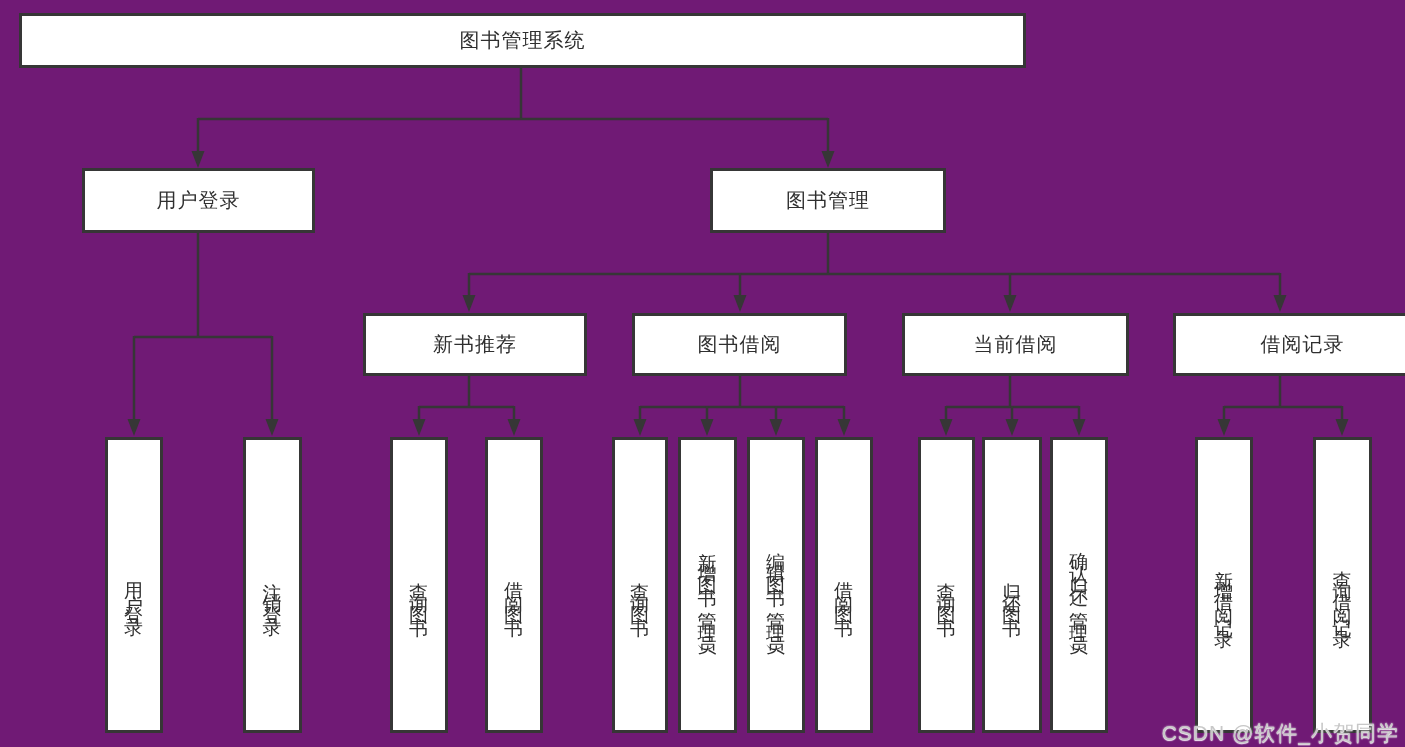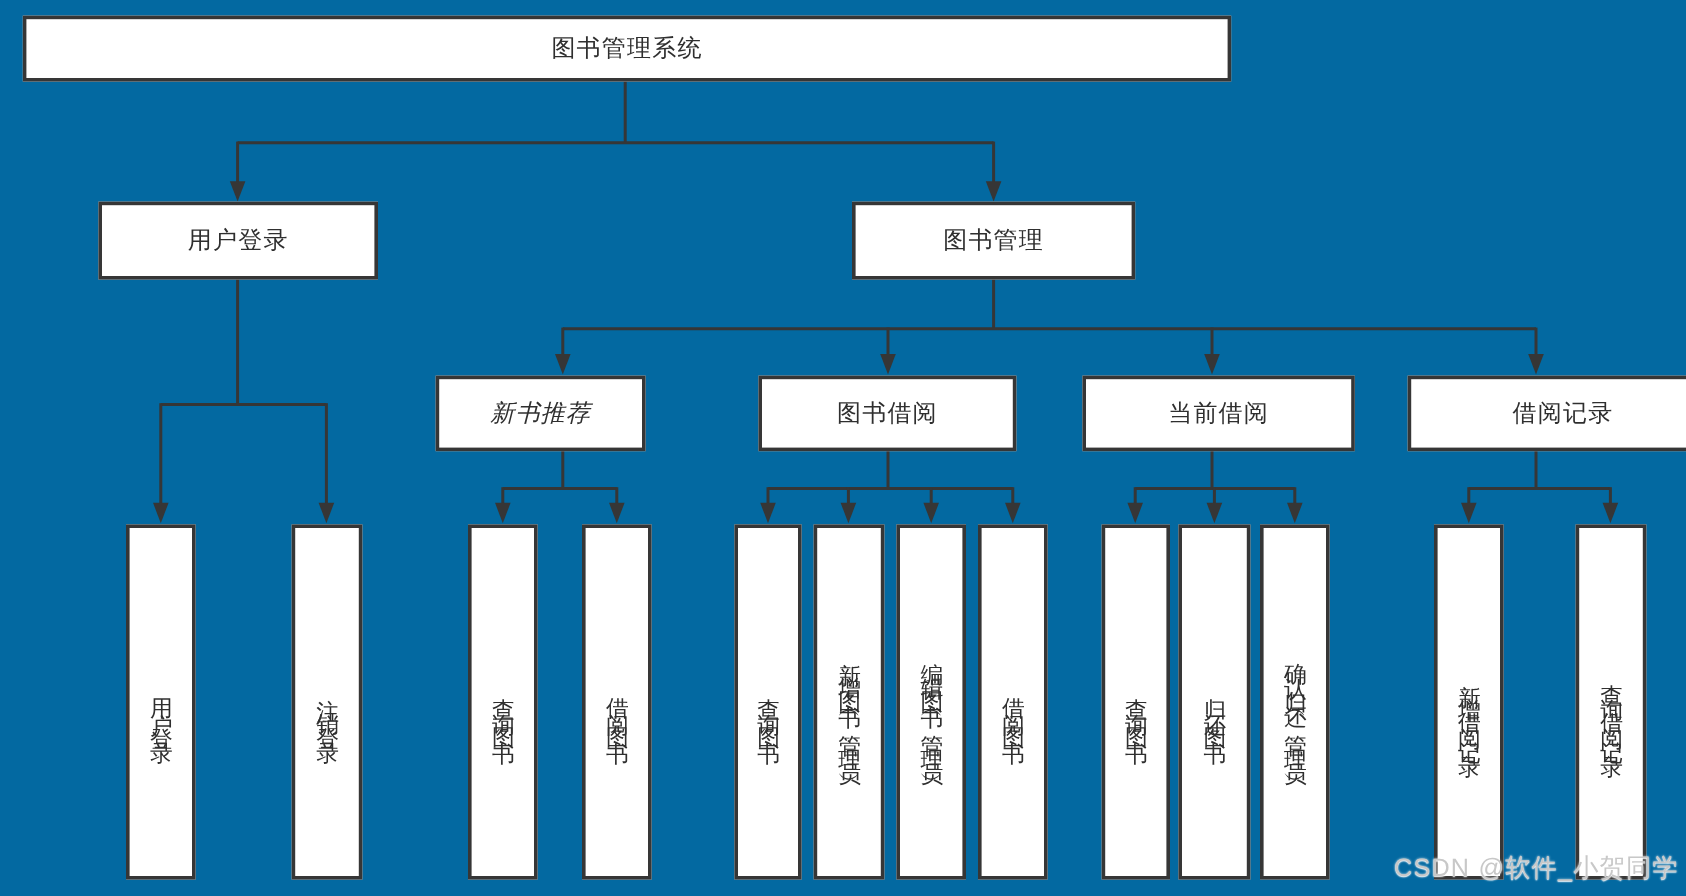--- a/index.html
+++ b/index.html
@@ -1,20 +1,20 @@
 <!DOCTYPE html>
 <html><head>
 <meta charset="utf-8">
 <style>
   html, body { margin: 0; padding: 0; background: #ffffff; }
   .canvas {
     position: relative;
     width: 1405px;
     height: 747px;
-    background: #0369a1;
+    background: #701a75;
     font-family: "Liberation Sans", "DejaVu Sans", sans-serif;
     color: #2f2f2f;
     overflow: hidden;
   }
   .connectors {
     position: absolute;
     left: 0; top: 0;
     width: 1405px; height: 747px;
   }
   .box {
@@ -35,21 +35,21 @@
     writing-mode: vertical-rl;
     text-orientation: mixed;
     font-size: 19px;
     line-height: 1;
     letter-spacing: 12px;
     margin-top: 12px; 
   }
   .watermark {
     position: absolute;
     right: 6px;
-    bottom: 10px;
+    bottom: 0;
     font-size: 21px;
     letter-spacing: 1px;
     color: #c8c8c8;
     text-shadow: 0 0 2px rgba(255,255,255,0.95), 0 1px 1px rgba(255,255,255,0.9);
     z-index: 10;
     white-space: nowrap;
   }
 </style>
 </head>
 <body>
@@ -125,21 +125,21 @@
     <span class="hlabel">图书管理系统</span>
   </div>
 
   <div class="box" style="left:82px; top:168px; width:233px; height:65px;">
     <span class="hlabel">用户登录</span>
   </div>
   <div class="box" style="left:710px; top:168px; width:236px; height:65px;justify-content:center;">
     <span class="hlabel">图书管理</span>
   </div>
 
-  <div class="box" style="left:363px; top:313px; width:175px; height:63px;font-style:italic;">
+  <div class="box" style="left:363px; top:313px; width:224px; height:63px;">
     <span class="hlabel">新书推荐</span>
   </div>
   <div class="box" style="left:632px; top:313px; width:215px; height:63px;justify-content:center;">
     <span class="hlabel">图书借阅</span>
   </div>
   <div class="box" style="left:902px; top:313px; width:227px; height:63px;">
     <span class="hlabel">当前借阅</span>
   </div>
   <div class="box" style="left:1173px; top:313px; width:259px; height:63px;">
     <span class="hlabel">借阅记录</span>

